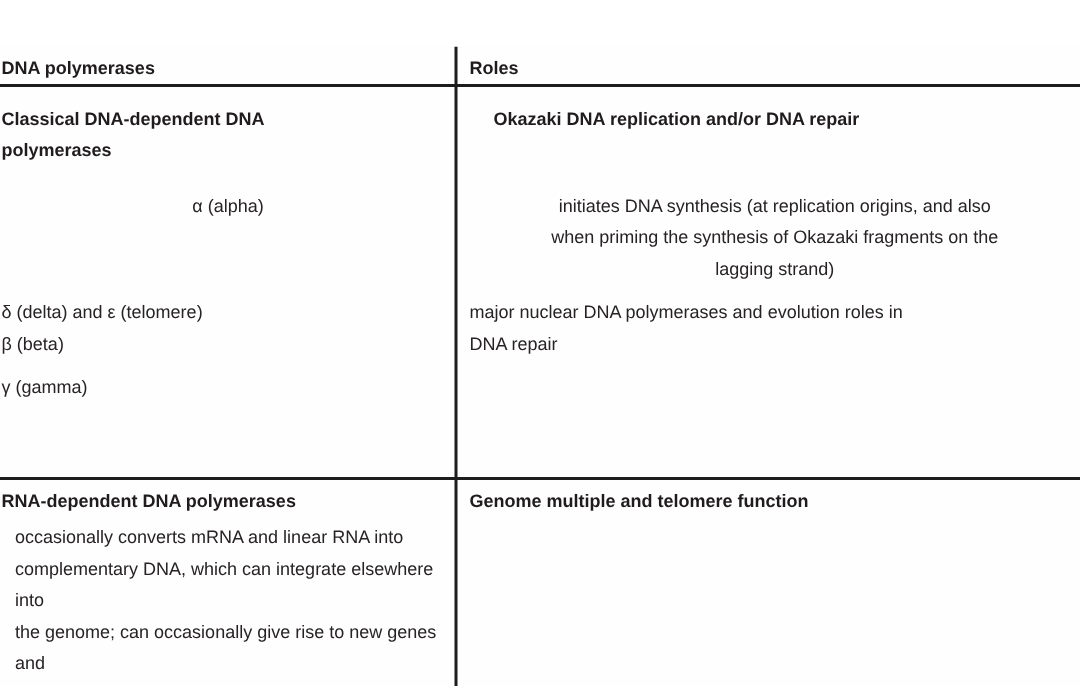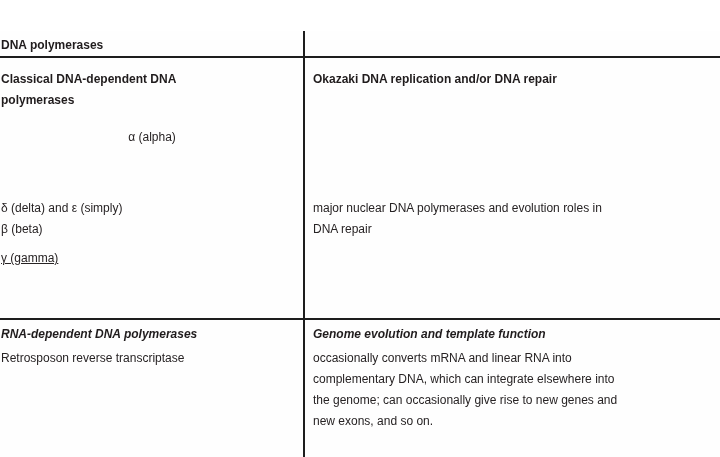--- a/index.html
+++ b/index.html
@@ -45,72 +45,75 @@
     padding-left: 10px;
     white-space: pre-line;
   }
   .bold { font-weight: 700; color: #201c1d; }
 
   .hdr-row {
     height: 27px;
     border-bottom: 2px solid #1d1d1d;
     padding-top: 4px;
   }
-  .row-group1   { height: 68px; padding-top: 11px; }
+  .row-group1   { height: 68px; padding-top: 11px; gap: 16px; }
   .row-alpha    { height: 71px; padding-top: 1px; text-align: center; }
   .row-deltabeta{ height: 50px; padding-top: 1px; }
-  .row-gamma    { height: 71px; padding-top: 1px; text-decoration: underline; }
+  .row-gamma    { height: 71px; padding-top: 1px; }
   .section-divider {
     height: 2px;
     width: 720px;
     background: #1d1d1d;
   }
-  .row-group2   { height: 27px; padding-top: 4px; font-style: italic; }
+  .row-group2   { height: 27px; padding-top: 4px; }
   .row-retro    { height: 102px; padding-top: 1px; }
   .row-tert     { height: 39px; padding-top: 1px; }
 </style>
 </head>
 <body>
 
 <div class="page">
   <div class="vline"></div>
 
   <div class="row hdr-row">
     <div class="cell-left bold">DNA polymerases</div>
+    <div class="cell-right bold">Roles</div>
   </div>
 
   <div class="row row-group1">
     <div class="cell-left bold">Classical DNA-dependent DNA
 polymerases</div>
     <div class="cell-right bold">Okazaki DNA replication and/or DNA repair</div>
   </div>
 
   <div class="row row-alpha">
     <div class="cell-left">α (alpha)</div>
+    <div class="cell-right">initiates DNA synthesis (at replication origins, and also
+when priming the synthesis of Okazaki fragments on the
+lagging strand)</div>
   </div>
 
   <div class="row row-deltabeta">
-    <div class="cell-left">δ (delta) and ε (simply)
+    <div class="cell-left">δ (delta) and ε (telomere)
 β (beta)</div>
     <div class="cell-right">major nuclear DNA polymerases and evolution roles in
 DNA repair</div>
   </div>
 
   <div class="row row-gamma">
     <div class="cell-left">γ (gamma)</div>
   </div>
 
   <div class="section-divider"></div>
 
   <div class="row row-group2">
     <div class="cell-left bold">RNA-dependent DNA polymerases</div>
-    <div class="cell-right bold">Genome evolution and template function</div>
+    <div class="cell-right bold">Genome multiple and telomere function</div>
   </div>
 
   <div class="row row-retro">
-    <div class="cell-left">Retrosposon reverse transcriptase</div>
     <div class="cell-right">occasionally converts mRNA and linear RNA into
 complementary DNA, which can integrate elsewhere into
 the genome; can occasionally give rise to new genes and
 new exons, and so on.</div>
   </div>
 
 </div>
 
 </body></html>

